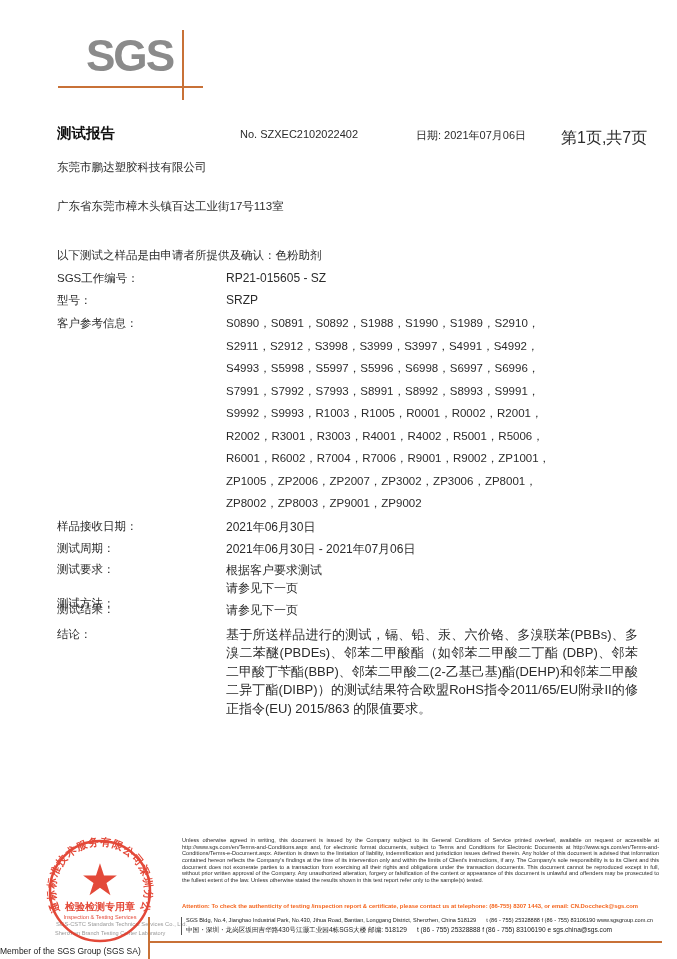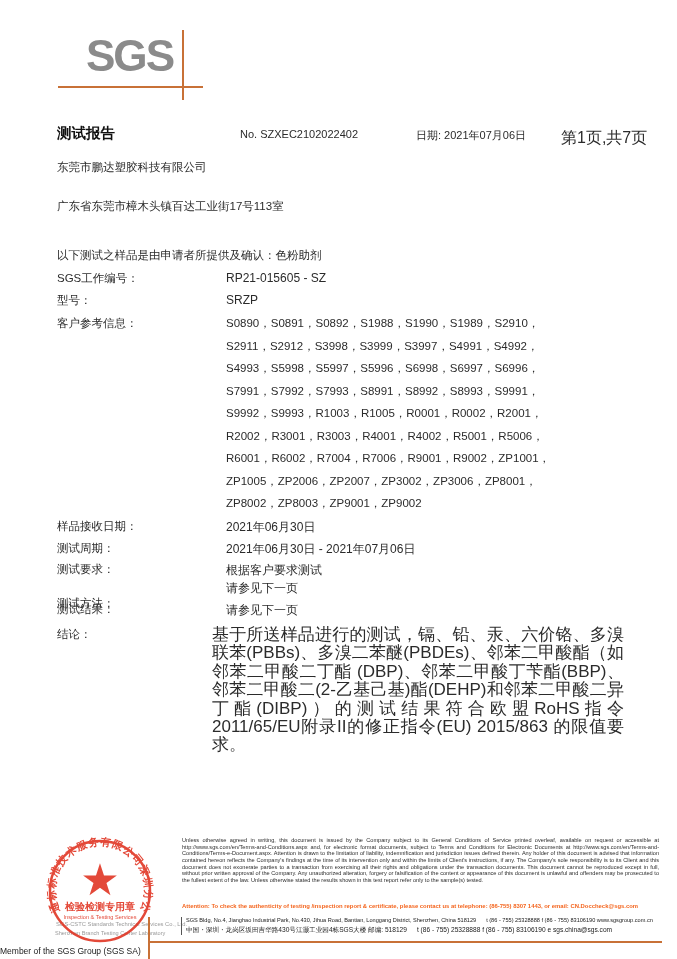--- a/index.html
+++ b/index.html
@@ -19,21 +19,21 @@
   .report-no{left:240px;top:128px;font-size:11px;}
   .report-date{left:416px;top:128px;font-size:11px;}
   .page-info{left:561px;top:128px;font-size:16px;}
   .applicant{left:57px;top:160px;font-size:11.5px;}
   .applicant-addr{left:57px;top:183px;font-size:11.5px;margin-top:16px;}
   
   .intro{left:57px;top:248px;font-size:11.5px;}
   .flabel{left:57px;font-size:11.5px;}
   .fvalue{left:226px;font-size:12px;}
   .ref-lines{left:226px;top:312px;font-size:11.5px;line-height:22.5px;width:430px;}
-  .conclusion{left:212px;top:626px;width:412px;font-size:17px;line-height:18.4px;text-align:justify;}
+  .conclusion{left:226px;top:626px;width:412px;font-size:13px;line-height:18.4px;text-align:justify;}
   
   .legal{left:182px;top:837px;width:477px;font-size:5.6px;line-height:6.65px;
     text-align:justify;color:#2e2e2e;}
   .attention{left:182px;top:903px;width:477px;font-size:5.9px;line-height:6.7px;
     color:#f4651e;font-weight:bold;}
   .addr-block{left:181px;top:917px;width:478px;border-left:1.5px solid #555;padding-left:4px;}
   .addr-en{font-size:5.6px;color:#222;white-space:nowrap;}
   .addr-cn{font-size:6.6px;color:#222;margin-top:3px;white-space:nowrap;}
   .addr-sep{display:inline-block;width:10px;}
   .rule-bottom{left:149px;top:941px;width:513px;height:2px;}

